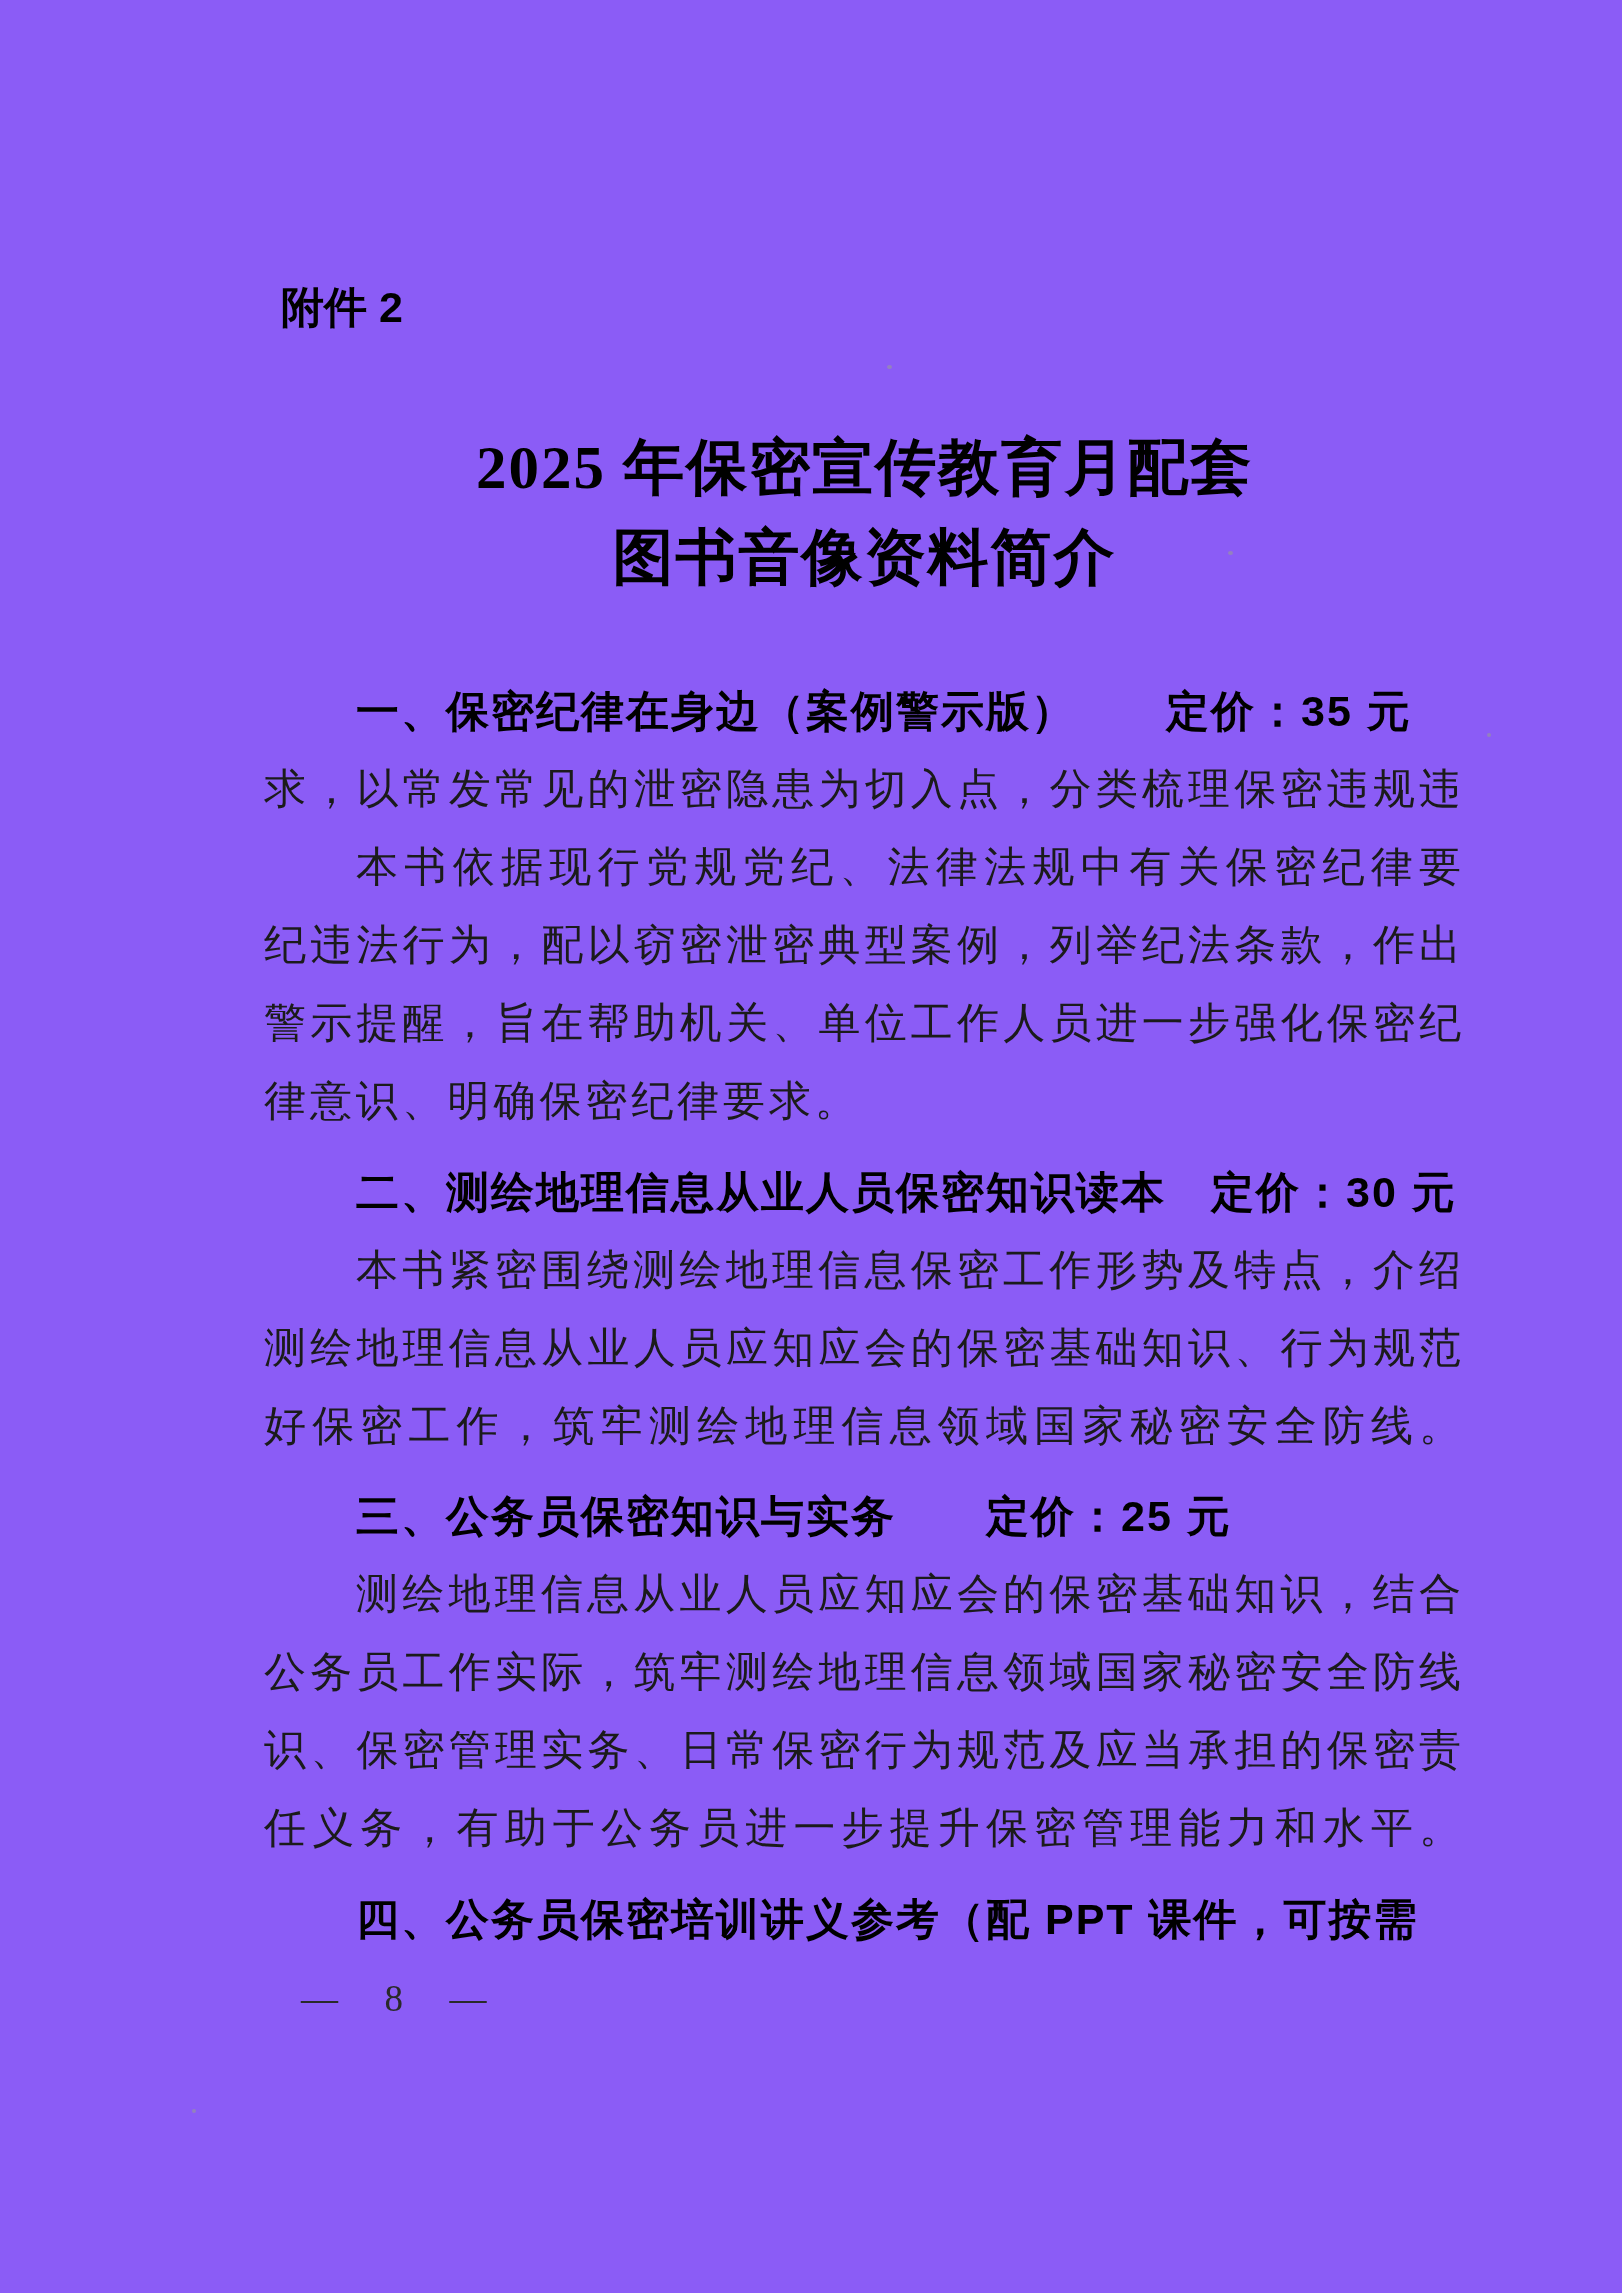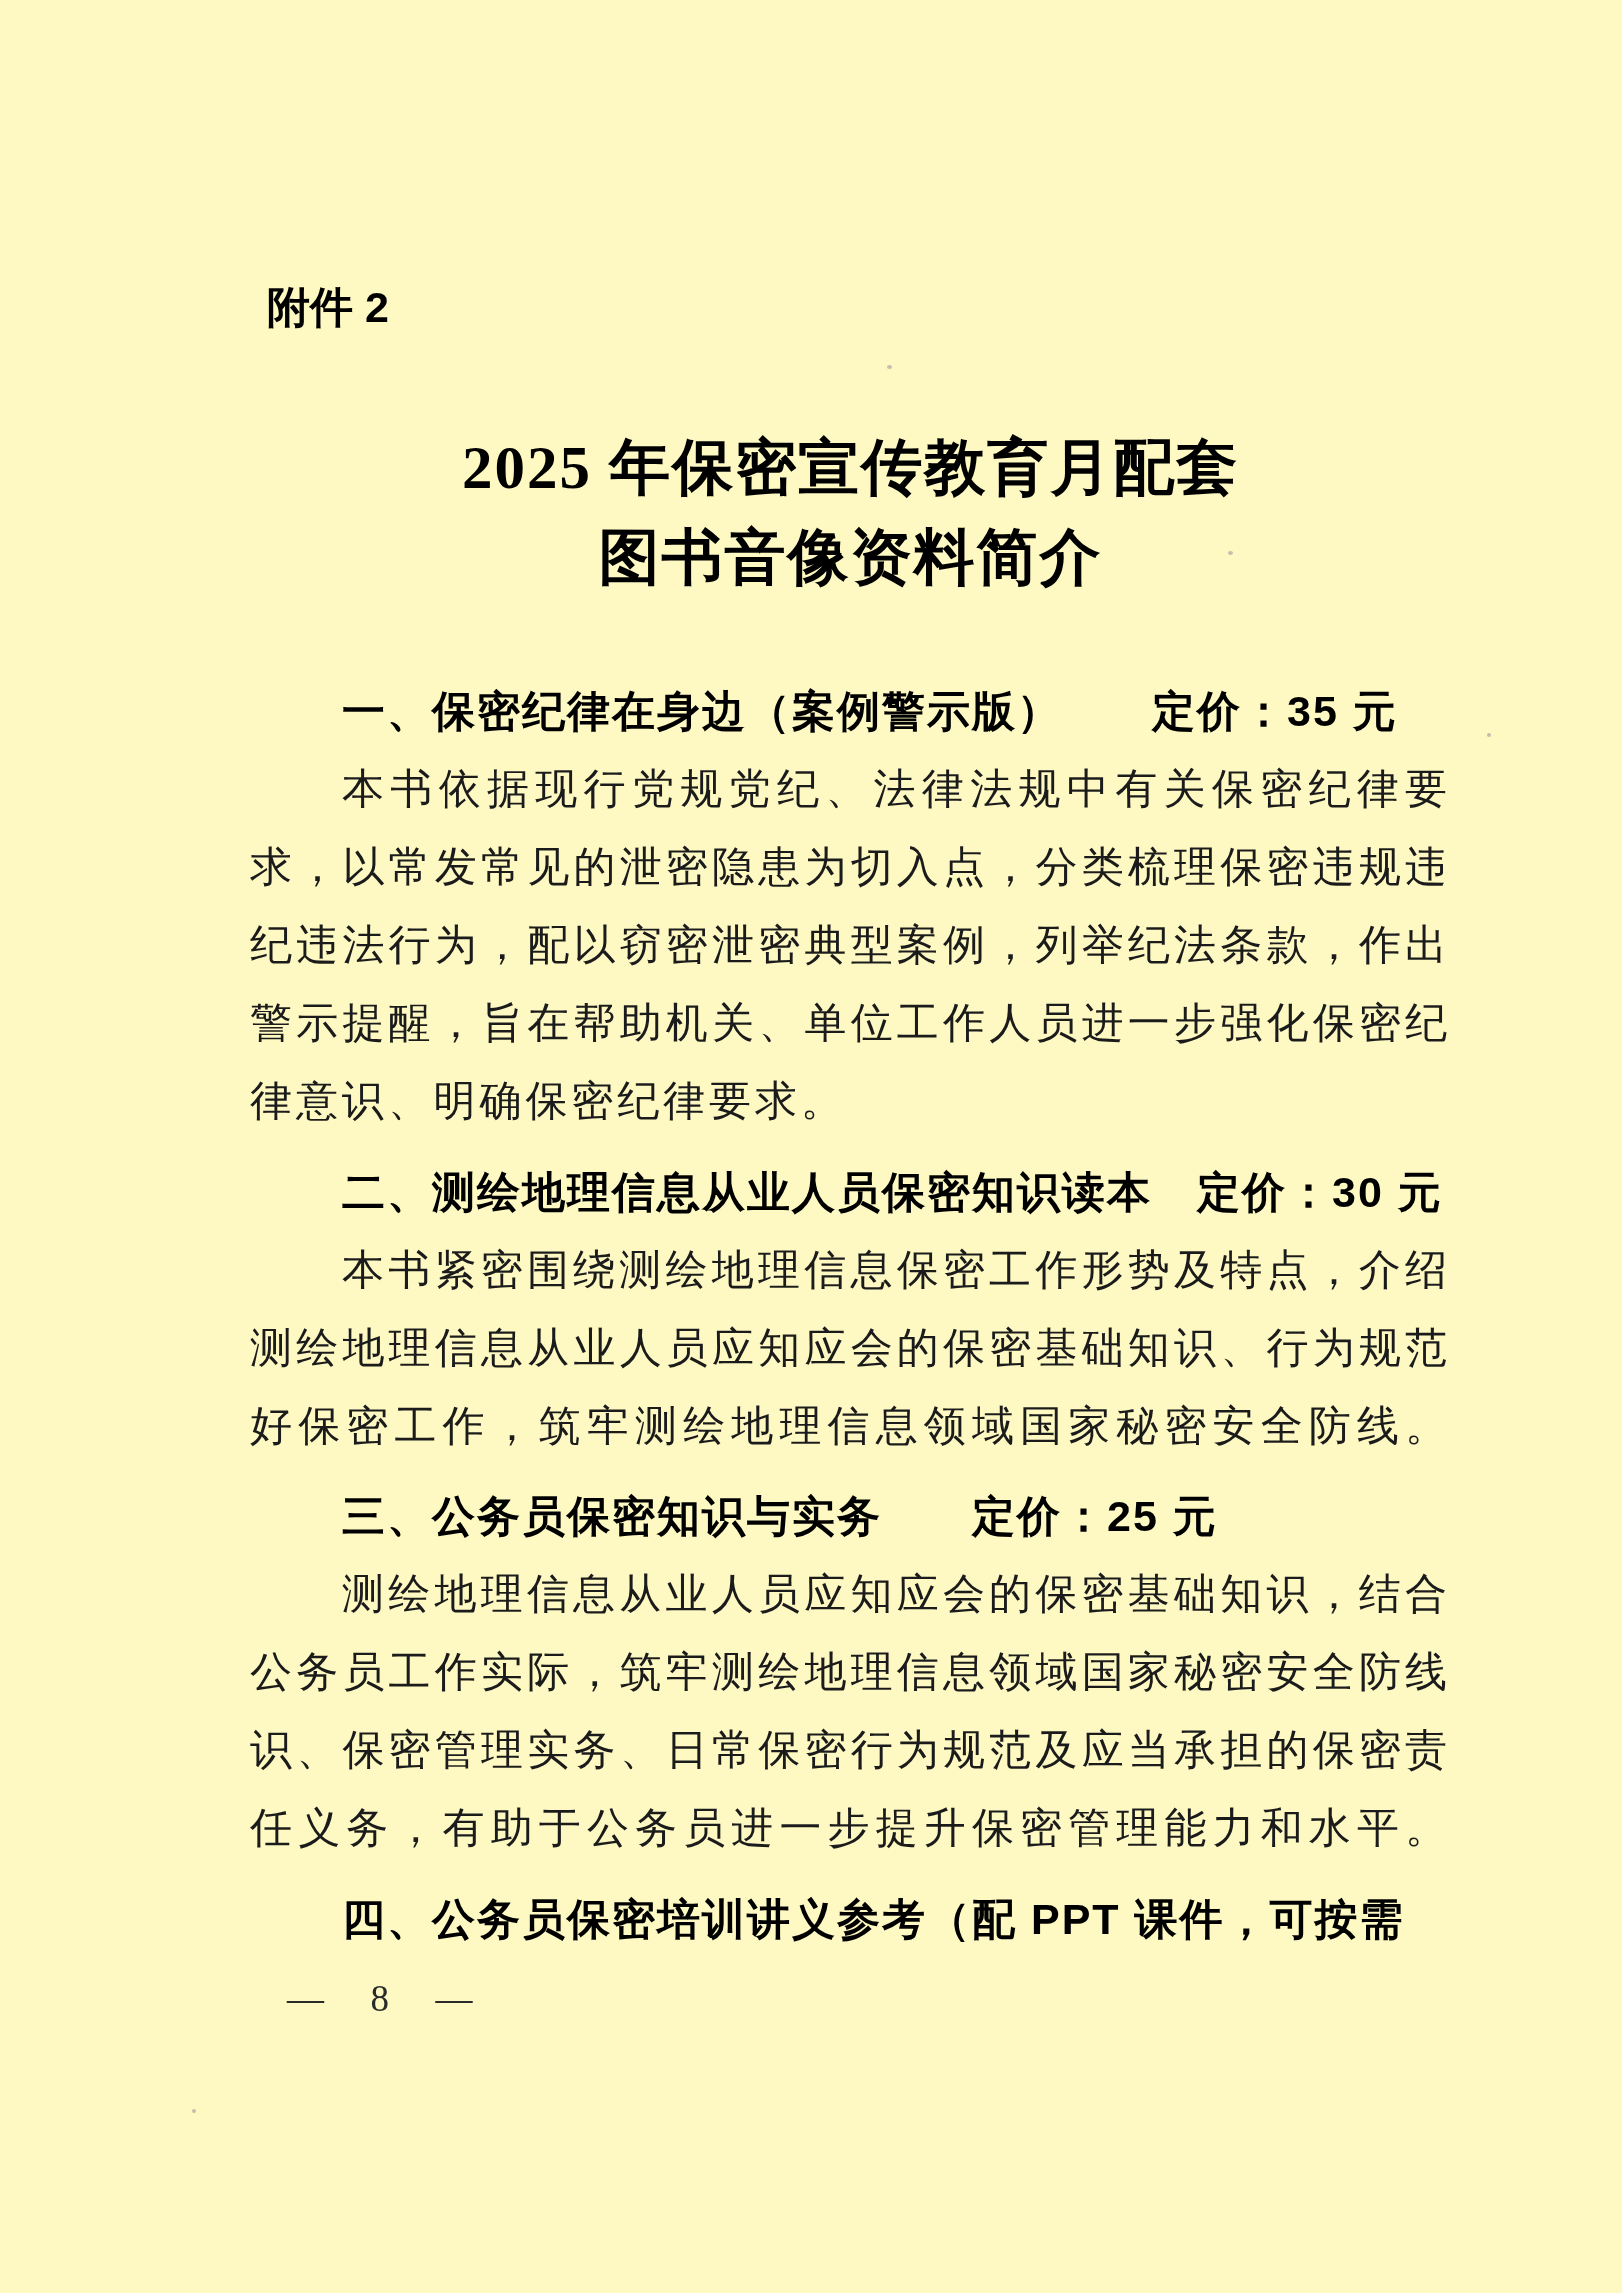--- a/index.html
+++ b/index.html
@@ -4,21 +4,21 @@
 <style>
   html,body{margin:0;padding:0;}
   body{
     width:1622px;height:2294px;
     background:#fefefe;
     color:#1b1b1b;
     font-family:"Liberation Serif","DejaVu Serif",serif;
     position:relative;
     overflow:hidden;
   }
-  .sheet{position:absolute;inset:0;background:#fef9c3;}
+  .sheet{position:absolute;inset:0;background:#8b5cf6;padding-left:14px;}
   
   .attachment{
     margin:282px 0 0 267px;
     font-family:"Liberation Sans","DejaVu Sans",sans-serif;
     font-weight:700;
     font-size:43px;
     line-height:51px;
     color:#000;
   }
   
@@ -83,22 +83,22 @@
   <div class="attachment">附件 2</div>
 
   <div class="title">
     <div>2025 年保密宣传教育月配套</div>
     <div>图书音像资料简介</div>
   </div>
 
   <div class="content">
 
     <div class="sec-heading">一、保密纪律在身边（案例警示版）　　定价：35 元</div>
+    <div class="body-line fl">求，以常发常见的泄密隐患为切入点，分类梳理保密违规违</div>
     <div class="body-line ind fl">本书依据现行党规党纪、法律法规中有关保密纪律要</div>
-    <div class="body-line fl">求，以常发常见的泄密隐患为切入点，分类梳理保密违规违</div>
     <div class="body-line fl">纪违法行为，配以窃密泄密典型案例，列举纪法条款，作出</div>
     <div class="body-line fl">警示提醒，旨在帮助机关、单位工作人员进一步强化保密纪</div>
     <div class="body-line pe">律意识、明确保密纪律要求。</div>
 
     <div class="sec-heading later">二、测绘地理信息从业人员保密知识读本　定价：30 元</div>
     <div class="body-line ind fl">本书紧密围绕测绘地理信息保密工作形势及特点，介绍</div>
     <div class="body-line fl">测绘地理信息从业人员应知应会的保密基础知识、行为规范</div>
     <div class="body-line fl">好保密工作，筑牢测绘地理信息领域国家秘密安全防线。</div>
 
     <div class="sec-heading later">三、公务员保密知识与实务　　定价：25 元</div>

